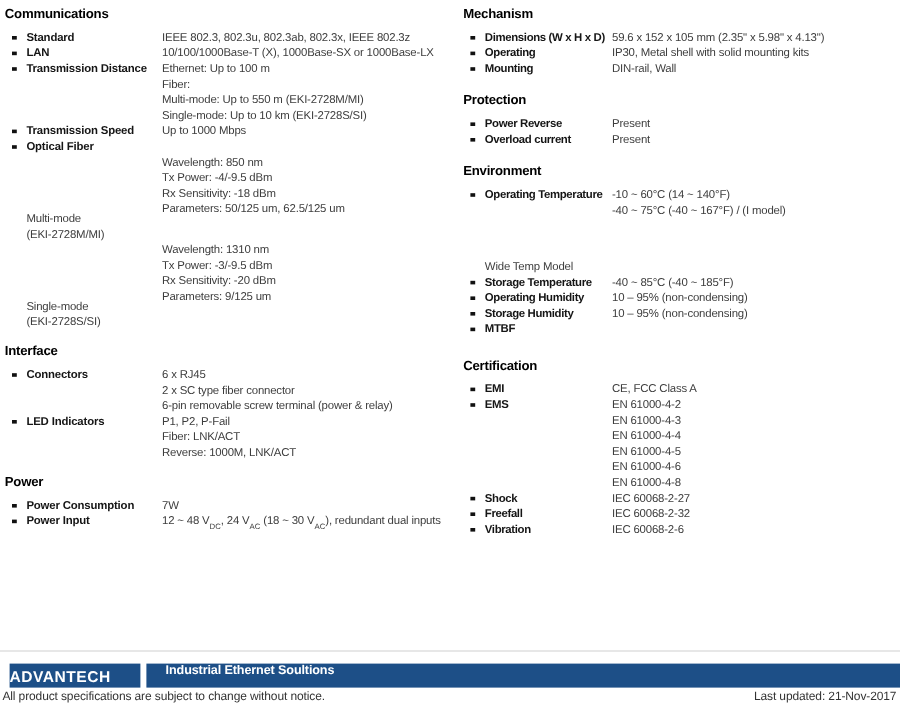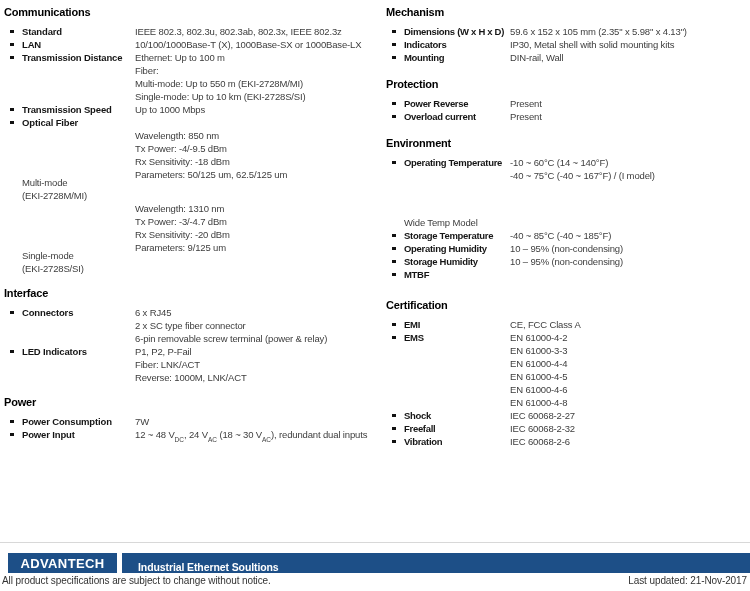--- a/index.html
+++ b/index.html
@@ -33,26 +33,26 @@
   .col-right .label{width:106px;letter-spacing:-0.3px;}
   .label.plain{font-weight:normal;color:var(--value);letter-spacing:-0.15px;margin-top:47px;}
   .values{flex:1;color:var(--value);}
   .label-line,.value-line{white-space:nowrap;}
   .value-line sub{font-size:6.5px;line-height:0;position:relative;top:1px;letter-spacing:0;}
 
   .footer-rule{position:absolute;top:542px;left:0;width:750px;height:1px;background:#d8d8d8;}
   .footer-bar{position:absolute;top:553px;left:0;width:750px;height:20px;}
   .logo-block{
     position:absolute;left:8px;top:0;width:109px;height:20px;background:var(--navy);
-    color:#fff;display:flex;align-items:center;justify-content:center;
+    color:#fff;display:flex;align-items:center;justify-content:flex-start;
     font-weight:bold;font-size:13px;letter-spacing:0.4px;
   }
   .banner{
     position:absolute;left:122px;top:0;right:0;height:20px;background:var(--navy);
-    color:#fff;display:flex;align-items:flex-end;padding-left:16px;box-sizing:border-box;
+    color:#fff;display:flex;align-items:flex-start;padding-left:16px;box-sizing:border-box;
     font-weight:bold;font-size:10.5px;letter-spacing:-0.1px;
   }
   .footer-notes{
     position:absolute;top:575px;left:2px;right:3px;
     display:flex;justify-content:space-between;
     font-size:10px;color:#333;letter-spacing:-0.1px;
   }
 </style>
 </head>
 <body>
@@ -142,21 +142,21 @@
   <div class="row">
     <span class="bullet">
               <i style="visibility: hidden;"></i>
             </span>
     <div class="label plain">
               <div class="label-line">Single-mode</div>
               <div class="label-line">(EKI-2728S/SI)</div>
             </div>
     <div class="values">
               <div class="value-line">Wavelength: 1310 nm</div>
-              <div class="value-line">Tx Power: -3/-4.7 dBm</div>
+              <div class="value-line">Tx Power: -3/-9.5 dBm</div>
               <div class="value-line">Rx Sensitivity: -20 dBm</div>
               <div class="value-line">Parameters: 9/125 um</div>
             </div>
   </div>
 </div>
   </div>
 
   <div class="section">
     <div class="sec-title">Interface</div>
     <div class="sec-rows">
@@ -233,21 +233,21 @@
     <div class="values">
               <div class="value-line">59.6 x 152 x 105 mm (2.35" x 5.98" x 4.13")</div>
             </div>
   </div>
 
   <div class="row">
     <span class="bullet">
               <i></i>
             </span>
     <div class="label">
-              <div class="label-line">Indicators</div>
+              <div class="label-line">Operating</div>
             </div>
     <div class="values">
               <div class="value-line">IP30, Metal shell with solid mounting kits</div>
             </div>
   </div>
 
   <div class="row">
     <span class="bullet">
               <i></i>
             </span>
@@ -381,21 +381,21 @@
 
   <div class="row">
     <span class="bullet">
               <i></i>
             </span>
     <div class="label">
               <div class="label-line">EMS</div>
             </div>
     <div class="values">
               <div class="value-line">EN 61000-4-2</div>
-              <div class="value-line">EN 61000-3-3</div>
+              <div class="value-line">EN 61000-4-3</div>
               <div class="value-line">EN 61000-4-4</div>
               <div class="value-line">EN 61000-4-5</div>
               <div class="value-line">EN 61000-4-6</div>
               <div class="value-line">EN 61000-4-8</div>
             </div>
   </div>
 
   <div class="row">
     <span class="bullet">
               <i></i>

